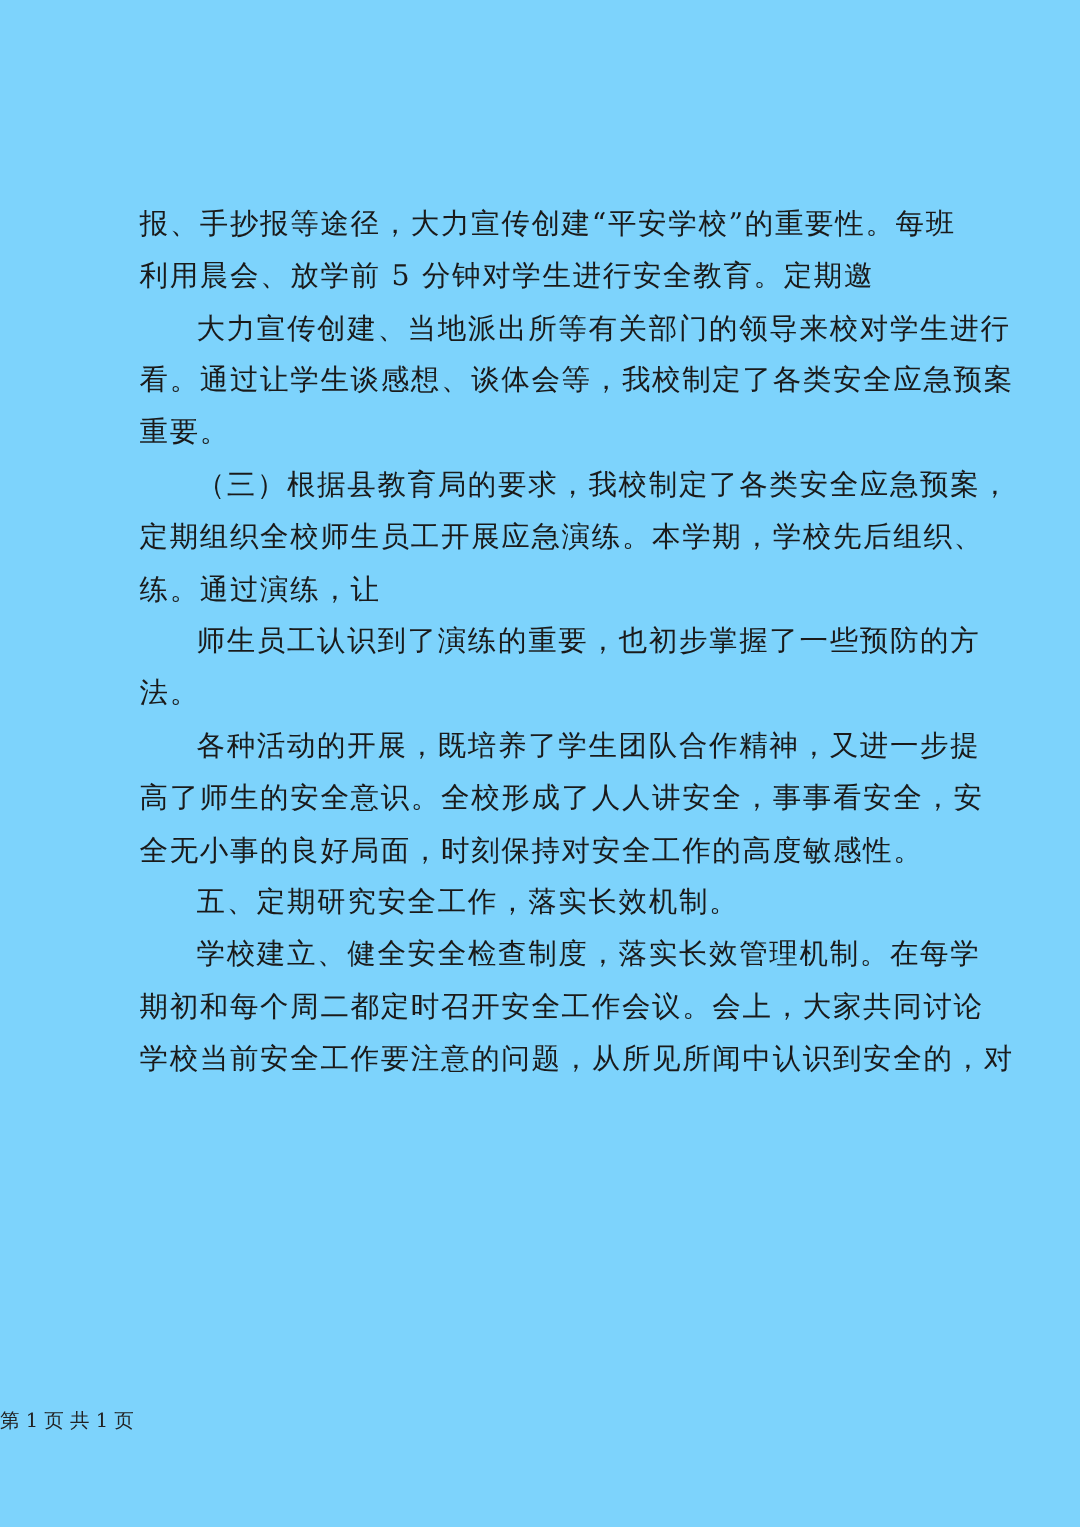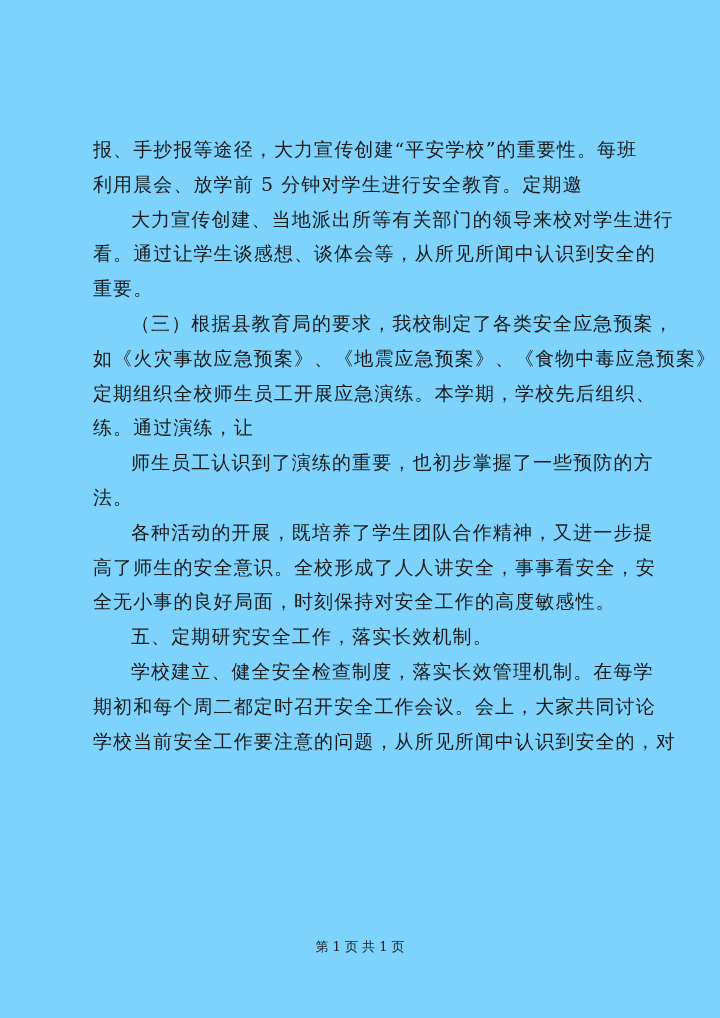--- a/index.html
+++ b/index.html
@@ -2,35 +2,34 @@
 <html><head>
 <meta charset="utf-8">
 <style>
   html, body { margin: 0; padding: 0; background: #ffffff; }
   body { width: 720px; height: 1018px; position: relative; overflow: hidden;
          font-family: "DejaVu Serif", "Liberation Serif", serif; color: #1a1a1a; }
   .page { position: absolute; left: 0; top: 0; width: 720px; height: 1018px; background: #7dd3fc; }
   .body-text { position: absolute; left: 93px; top: 132px; width: 560px; }
   .line { font-size: 19px; height: 34.8px; line-height: 34.8px; white-space: nowrap; letter-spacing: 1.1px; }
   .indent { padding-left: 38px; }
-  .footer { position: absolute; top: 938px; left: 0; width: 720px; text-align: center;
+  .footer { position: absolute; top: 938px; left: 0; width: 720px; 
             font-size: 13px; color: #222; }
 </style>
 </head>
 <body>
 
 <div class="page">
   <div class="body-text">
     <div class="line">报、手抄报等途径，大力宣传创建“平安学校”的重要性。每班</div>
     <div class="line">利用晨会、放学前 5 分钟对学生进行安全教育。定期邀</div>
     <div class="line indent">大力宣传创建、当地派出所等有关部门的领导来校对学生进行</div>
-    <div class="line">看。通过让学生谈感想、谈体会等，从所见所闻中认识到安全的</div>
+    <div class="line">看。通过让学生谈感想、谈体会等，我校制定了各类安全应急预案</div>
     <div class="line">重要。</div>
     <div class="line indent">（三）根据县教育局的要求，我校制定了各类安全应急预案，</div>
-    <div class="line">如《火灾事故应急预案》、《地震应急预案》、《食物中毒应急预案》</div>
     <div class="line">定期组织全校师生员工开展应急演练。本学期，学校先后组织、</div>
     <div class="line">练。通过演练，让</div>
     <div class="line indent">师生员工认识到了演练的重要，也初步掌握了一些预防的方</div>
     <div class="line">法。</div>
     <div class="line indent">各种活动的开展，既培养了学生团队合作精神，又进一步提</div>
     <div class="line">高了师生的安全意识。全校形成了人人讲安全，事事看安全，安</div>
     <div class="line">全无小事的良好局面，时刻保持对安全工作的高度敏感性。</div>
     <div class="line indent">五、定期研究安全工作，落实长效机制。</div>
     <div class="line indent">学校建立、健全安全检查制度，落实长效管理机制。在每学</div>
     <div class="line">期初和每个周二都定时召开安全工作会议。会上，大家共同讨论</div>

